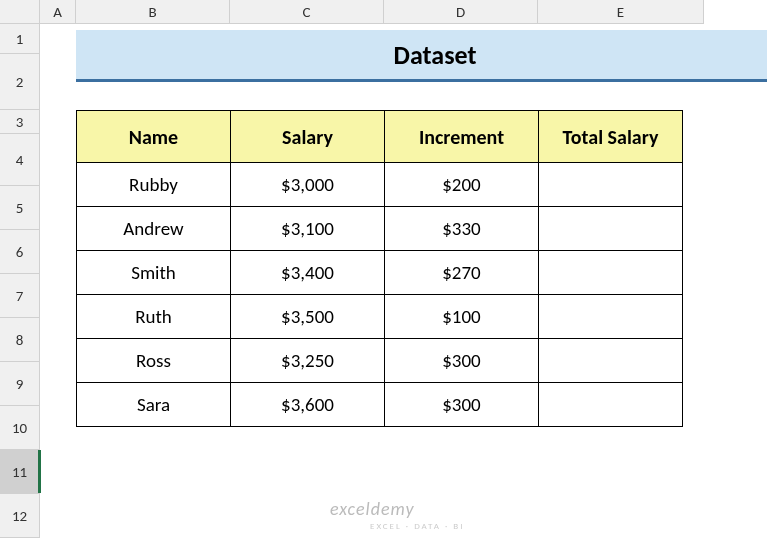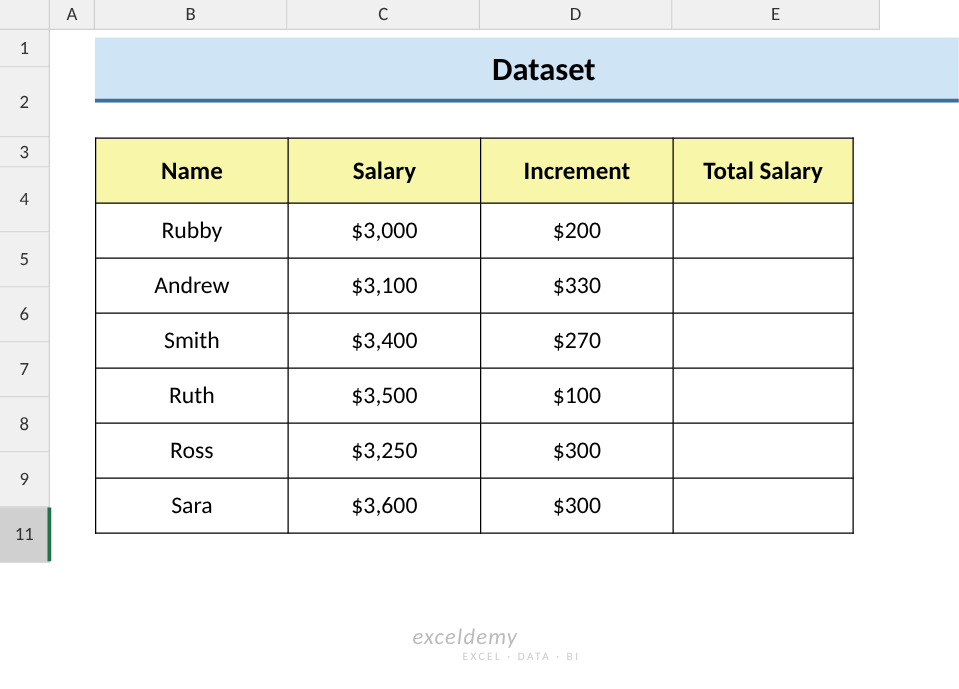--- a/index.html
+++ b/index.html
@@ -157,21 +157,23 @@
 <div class="row-headers">
   <div class="row-header row-h-1">1</div>
   <div class="row-header row-h-2">2</div>
   <div class="row-header row-h-3">3</div>
   <div class="row-header row-h-4">4</div>
   <div class="row-header row-h-body">5</div>
   <div class="row-header row-h-body">6</div>
   <div class="row-header row-h-body">7</div>
   <div class="row-header row-h-body">8</div>
   <div class="row-header row-h-body">9</div>
+  <div class="row-header row-h-body">10</div>
   <div class="row-header row-h-body selected" style="position:relative;">11</div>
+  <div class="row-header row-h-body">12</div>
 </div>
 
 <div class="dataset-title">Dataset</div>
 
 <div class="data-table">
   <table>
     <thead>
       <tr>
         <th class="tbl-col-Name">Name</th>
         <th class="tbl-col-Salary">Salary</th>

